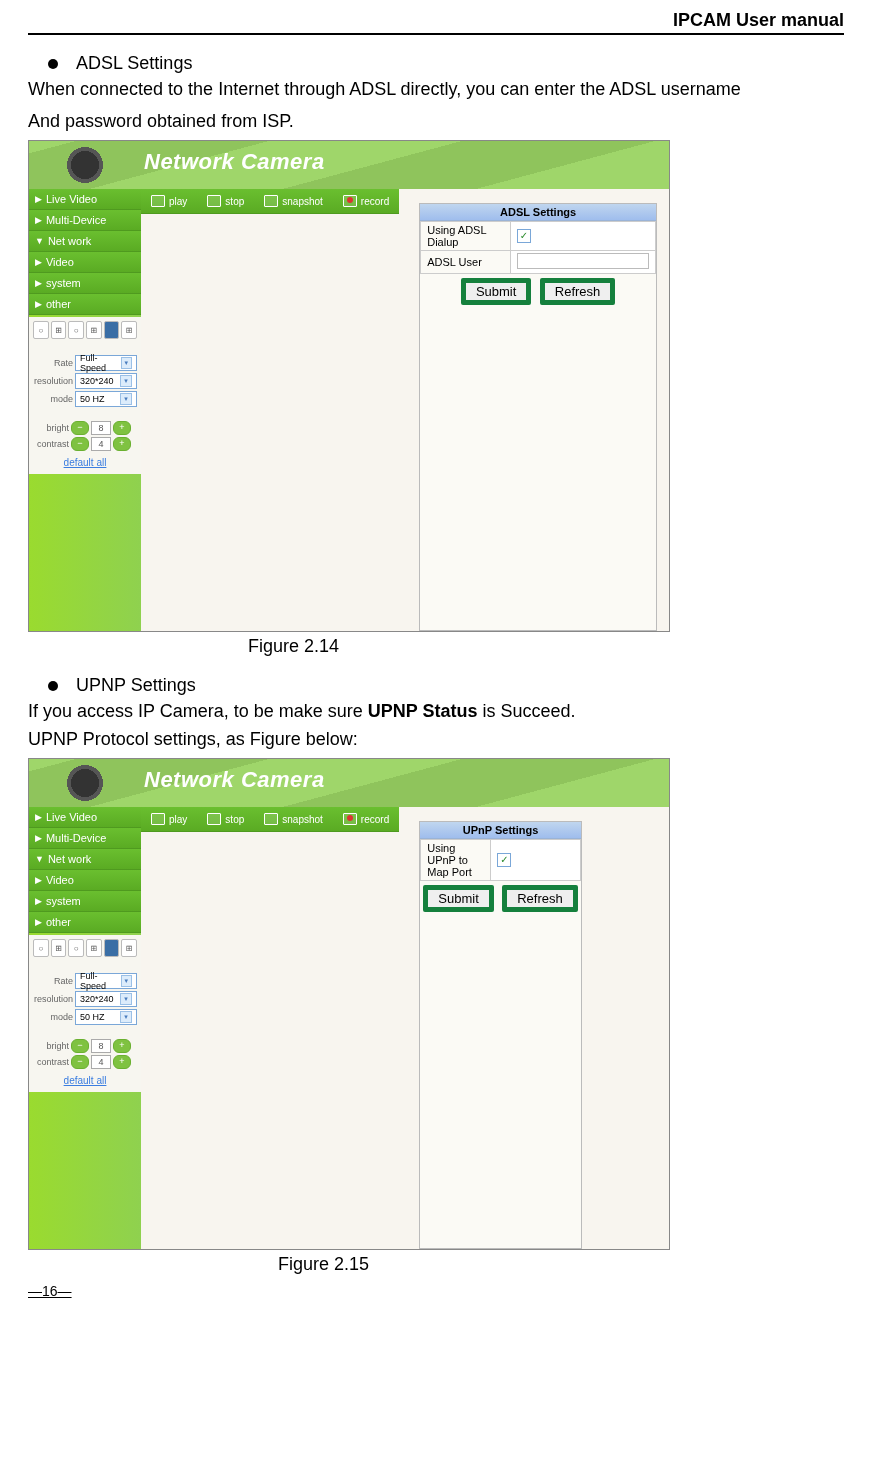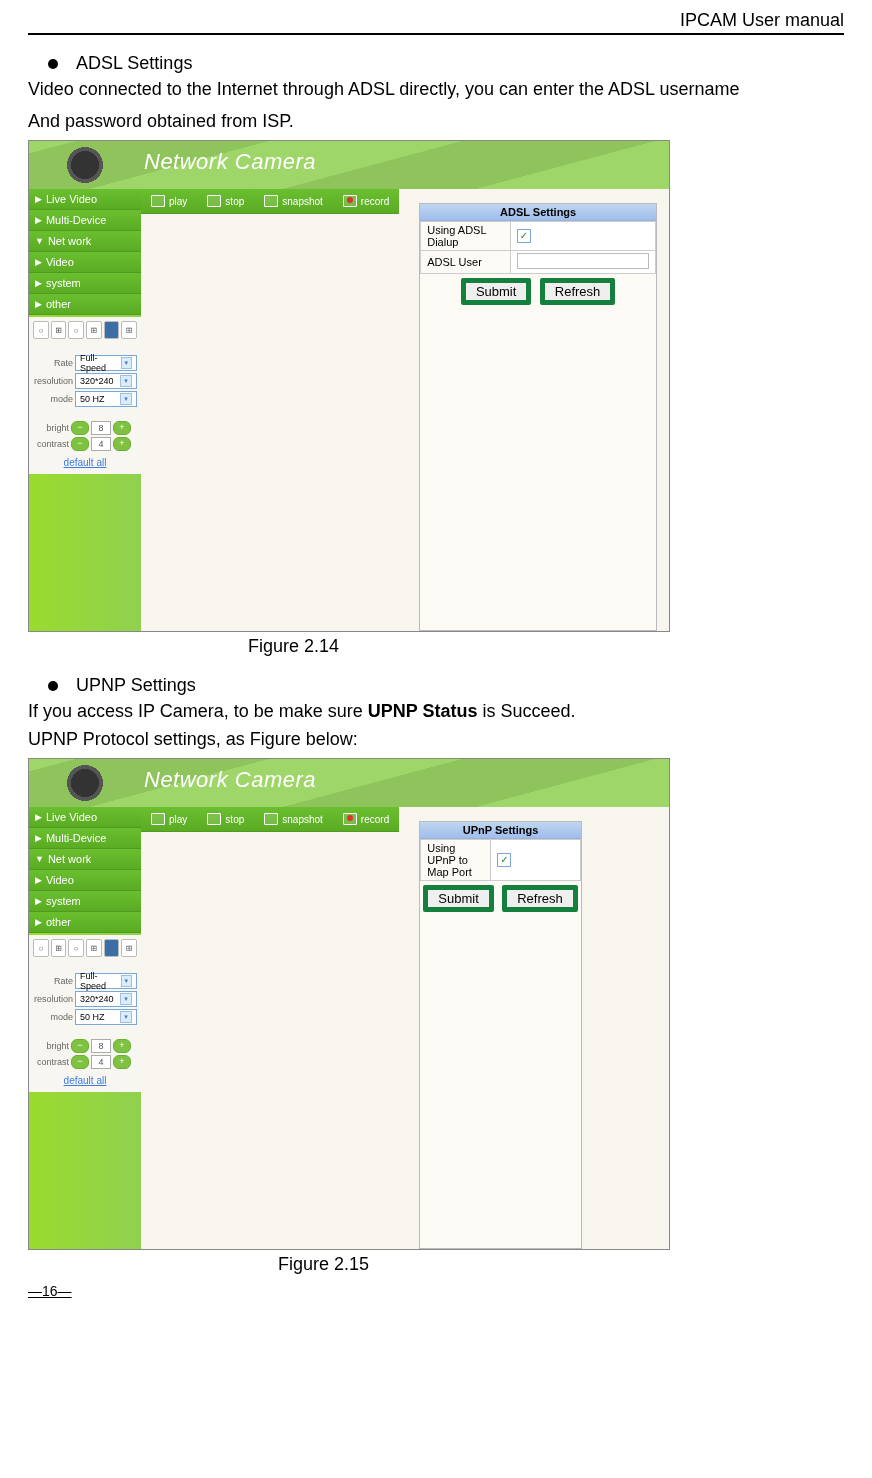--- a/index.html
+++ b/index.html
@@ -9,21 +9,21 @@
     font-family: Arial, sans-serif;
     color: #000;
     width: 872px;
   }
   .page {
     padding: 10px 28px 8px 28px;
     position: relative;
   }
   .header {
     text-align: right;
-    font-weight: normal;
+    font-weight: bold;
     font-size: 18px;
     border-bottom: 2px solid #000;
     padding-bottom: 2px;
     margin-bottom: 18px;
   }
   .bullet-line {
     display: flex;
     align-items: center;
     gap: 18px;
     font-size: 18px;
@@ -60,21 +60,21 @@
     height: 48px;
     background: repeating-linear-gradient(-15deg, #9fd66a, #9fd66a 50px, #8fc45c 50px, #8fc45c 100px);
     position: relative;
   }
   .title-bar {
     position: absolute;
     left: 115px;
     top: 8px;
     color: #fff;
     font-style: italic;
-    font-weight: normal;
+    font-weight: bold;
     font-size: 22px;
     letter-spacing: 0.5px;
   }
   .cam-logo {
     position: absolute;
     left: 6px;
     top: 4px;
     width: 100px;
     height: 40px;
     background: radial-gradient(circle at 50% 50%, #333 14px, #555 14px, #555 18px, transparent 18px);
@@ -307,21 +307,21 @@
 </head>
 <body>
 
 <div class="page">
   <div class="header">IPCAM User manual</div>
 
   <div class="bullet-line">
     <span class="bullet-dot"></span>
     <span>ADSL Settings</span>
   </div>
-  <div class="body-text">Video connected to the Internet through ADSL directly, you can enter the ADSL username</div>
+  <div class="body-text">When connected to the Internet through ADSL directly, you can enter the ADSL username</div>
   <div class="body-text">And password obtained from ISP.</div>
 
   <div class="screenshot ss-adsl">
     <div class="watermark-bar">
       <div class="cam-logo"></div>
       <div class="title-bar">Network Camera</div>
     </div>
     <div class="main-row">
       <div class="sidebar">
         <div class="nav-item">

